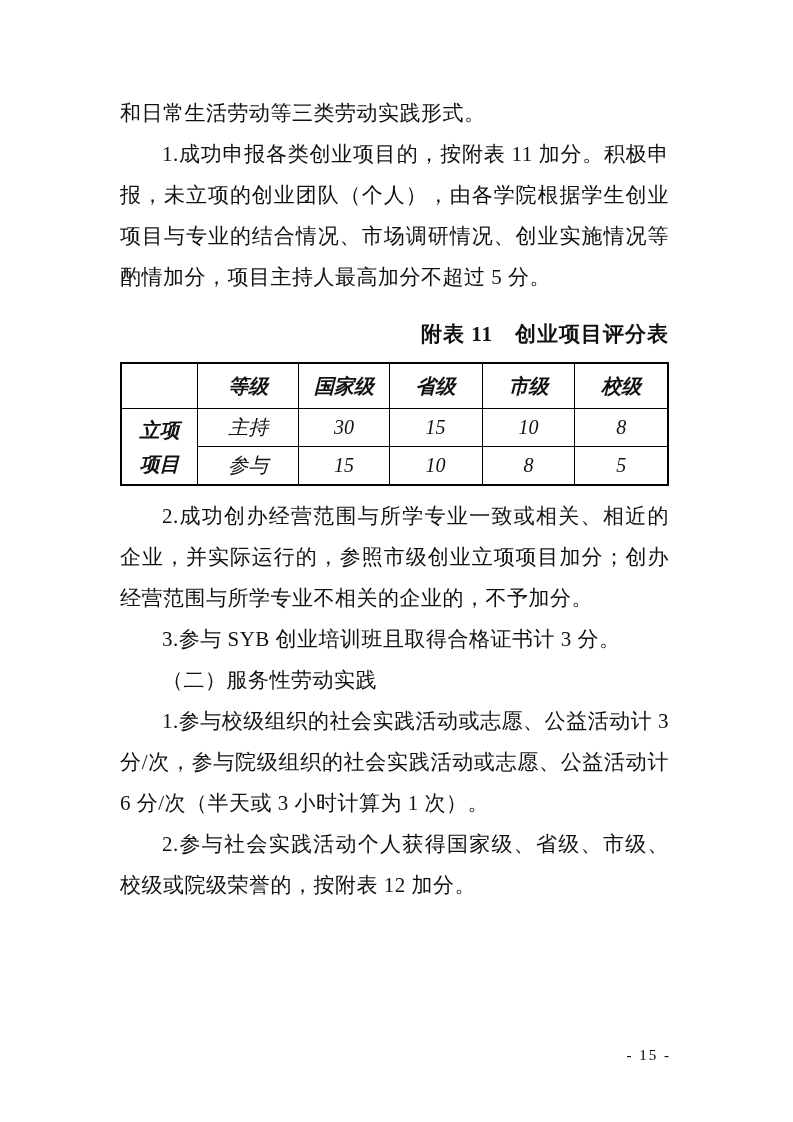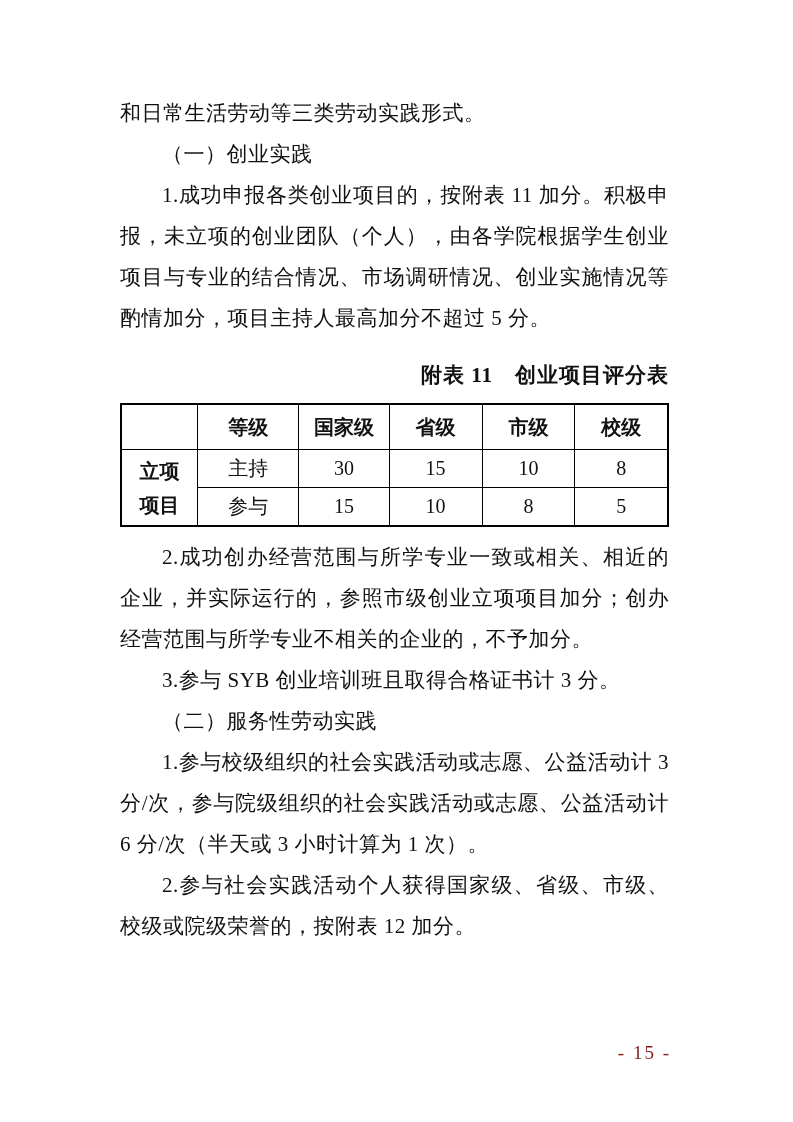--- a/index.html
+++ b/index.html
@@ -36,20 +36,21 @@
     font-weight: bold;
     text-align: right;
     letter-spacing: 1px;
   }
   table.score-table {
     width: 100%;
     border-collapse: collapse;
     table-layout: fixed;
     border: 2px solid #000;
     margin-bottom: 10px;
+    font-style: italic;
   }
   table.score-table th,
   table.score-table td {
     border: 1px solid #000;
     text-align: center;
     vertical-align: middle;
     font-size: 20px;
     padding: 0;
   }
   table.score-table th {
@@ -71,33 +72,32 @@
   col.c0 { width: 14%; }
   col.c1 { width: 18.5%; }
   col.c2 { width: 16.5%; }
   col.c3 { width: 17%; }
   col.c4 { width: 17%; }
   col.c5 { width: 17%; }
   .page-number {
     position: absolute;
     right: 122px;
     bottom: 58px;
-    font-size: 19px;
+    font-size: 15px;
     letter-spacing: 2px;
-    color: #7f1d1d;
+    color: #000000;
   }
 </style>
 </head>
 <body>
 
 <div class="page">
 
   <p class="para no-indent">和日常生活劳动等三类劳动实践形式。</p>
 
-  <p class="para">（一）创业实践</p>
 
   <p class="para">1.成功申报各类创业项目的，按附表 11 加分。积极申报，未立项的创业团队（个人），由各学院根据学生创业项目与专业的结合情况、市场调研情况、创业实施情况等酌情加分，项目主持人最高加分不超过 5 分。</p>
 
   <h2 class="table-title">附表 11　创业项目评分表</h2>
 
   <table class="score-table">
     <colgroup>
       <col class="c0">
         <col class="c1">
         <col class="c2">

